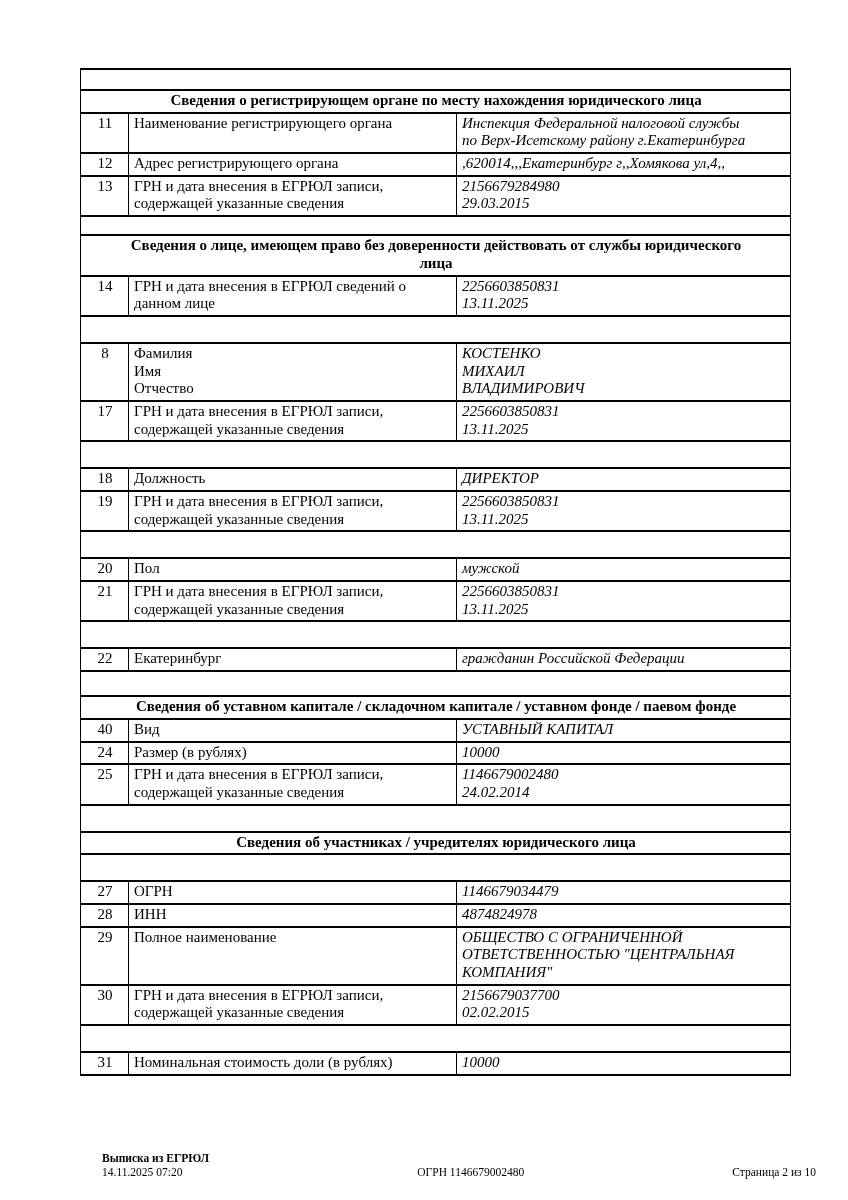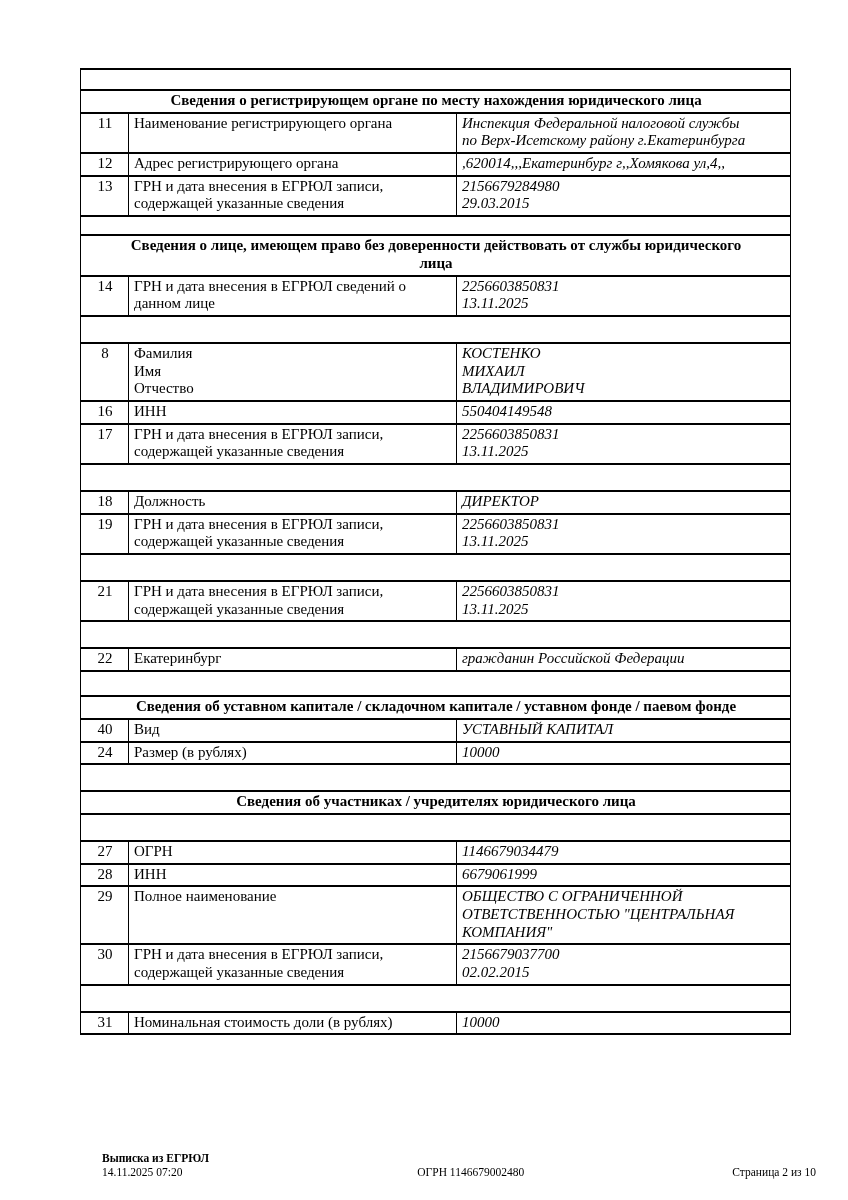--- a/index.html
+++ b/index.html
@@ -110,25 +110,20 @@
         <tr>
           <td class="cell-num">8</td>
           <td class="cell-label">Фамилия
 Имя
 Отчество</td>
           <td class="cell-value">КОСТЕНКО
 МИХАИЛ
 ВЛАДИМИРОВИЧ</td>
         </tr>
         <tr>
-          <td class="cell-num">16</td>
-          <td class="cell-label">ИНН</td>
-          <td class="cell-value">550404149548</td>
-        </tr>
-        <tr>
           <td class="cell-num">17</td>
           <td class="cell-label">ГРН и дата внесения в ЕГРЮЛ записи,
 содержащей указанные сведения</td>
           <td class="cell-value">2256603850831
 13.11.2025</td>
         </tr>
         <tr>
           <td colspan="3" class="cell-spacer" style="height: 22px;"></td>
         </tr>
         <tr>
@@ -140,20 +135,25 @@
           <td class="cell-num">19</td>
           <td class="cell-label">ГРН и дата внесения в ЕГРЮЛ записи,
 содержащей указанные сведения</td>
           <td class="cell-value">2256603850831
 13.11.2025</td>
         </tr>
         <tr>
           <td colspan="3" class="cell-spacer" style="height: 22px;"></td>
         </tr>
         <tr>
+          <td class="cell-num">20</td>
+          <td class="cell-label">Пол</td>
+          <td class="cell-value">мужской</td>
+        </tr>
+        <tr>
           <td class="cell-num">21</td>
           <td class="cell-label">ГРН и дата внесения в ЕГРЮЛ записи,
 содержащей указанные сведения</td>
           <td class="cell-value">2256603850831
 13.11.2025</td>
         </tr>
         <tr>
           <td colspan="3" class="cell-spacer" style="height: 22px;"></td>
         </tr>
         <tr>
@@ -171,37 +171,44 @@
           <td class="cell-num">40</td>
           <td class="cell-label">Вид</td>
           <td class="cell-value">УСТАВНЫЙ КАПИТАЛ</td>
         </tr>
         <tr>
           <td class="cell-num">24</td>
           <td class="cell-label">Размер (в рублях)</td>
           <td class="cell-value">10000</td>
         </tr>
         <tr>
+          <td class="cell-num">25</td>
+          <td class="cell-label">ГРН и дата внесения в ЕГРЮЛ записи,
+содержащей указанные сведения</td>
+          <td class="cell-value">1146679002480
+24.02.2014</td>
+        </tr>
+        <tr>
           <td colspan="3" class="cell-spacer" style="height: 22px;"></td>
         </tr>
         <tr>
           <td colspan="3" class="cell-section-header">Сведения об участниках / учредителях юридического лица</td>
         </tr>
         <tr>
           <td colspan="3" class="cell-spacer" style="height: 22px;"></td>
         </tr>
         <tr>
           <td class="cell-num">27</td>
           <td class="cell-label">ОГРН</td>
           <td class="cell-value">1146679034479</td>
         </tr>
         <tr>
           <td class="cell-num">28</td>
           <td class="cell-label">ИНН</td>
-          <td class="cell-value">6679061999</td>
+          <td class="cell-value">4874824978</td>
         </tr>
         <tr>
           <td class="cell-num">29</td>
           <td class="cell-label">Полное наименование</td>
           <td class="cell-value">ОБЩЕСТВО С ОГРАНИЧЕННОЙ
 ОТВЕТСТВЕННОСТЬЮ "ЦЕНТРАЛЬНАЯ
 КОМПАНИЯ"</td>
         </tr>
         <tr>
           <td class="cell-num">30</td>

